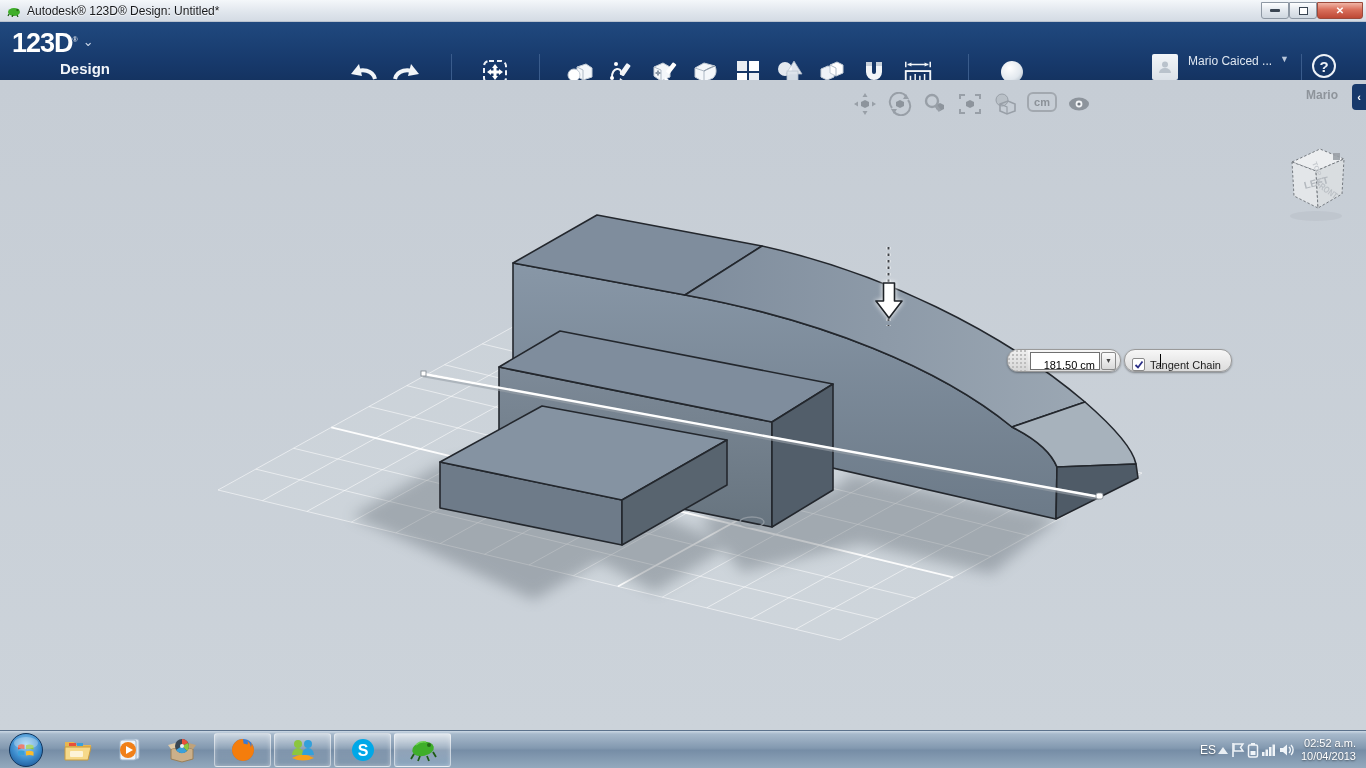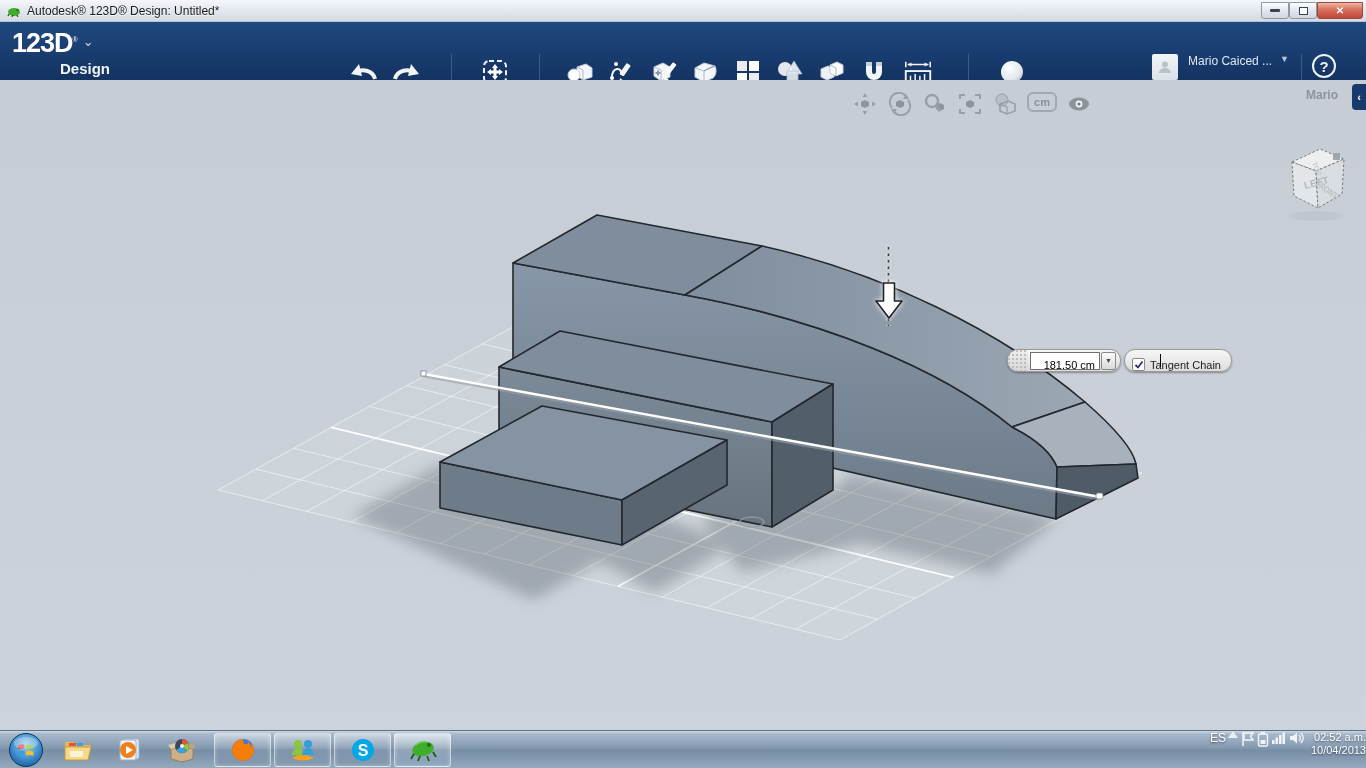--- a/index.html
+++ b/index.html
@@ -88,21 +88,21 @@
   
   .taskbar { position:absolute; bottom:0; left:0; width:1366px; height:38px;
     background:linear-gradient(#cdd9e5,#a7b9cb 8%,#8399b0 46%,#768da6 52%,#93a9bd);
     border-top:1px solid #5c728c; display:flex; align-items:center; }
   .startorb { width:36px; height:36px; margin:0 14px 0 8px; }
   .tbicon { width:40px; height:32px; display:flex; align-items:center; justify-content:center; margin-right:12px; }
   .tbbtn { width:57px; height:34px; margin-right:3px; border:1px solid rgba(255,255,255,.55);
     border-radius:3px; background:linear-gradient(rgba(255,255,255,.38),rgba(255,255,255,.08) 50%,rgba(40,60,90,.12));
     display:flex; align-items:center; justify-content:center; box-shadow:inset 0 0 4px rgba(255,255,255,.35); }
   .tbbtn.active { background:linear-gradient(rgba(255,255,255,.6),rgba(255,255,255,.2) 50%,rgba(120,160,200,.25)); }
-  .tray { position:absolute; right:0; top:0; height:38px; display:flex; align-items:flex-start; gap:2px; }
+  .tray { position:absolute; right:0; top:0; height:38px; display:flex; align-items:center; gap:2px; padding-right:10px; }
   .tray .lang { color:#fff; font-size:12px; text-shadow:0 1px 2px rgba(0,0,0,.5); }
   .clock { text-align:right; color:#fff; font-size:11px; line-height:13px;
     text-shadow:0 1px 2px rgba(0,0,0,.5); margin-left:4px; }
   svg { display:block; }
 </style>
 </head>
 <body>
 
 <div class="stage">
 

